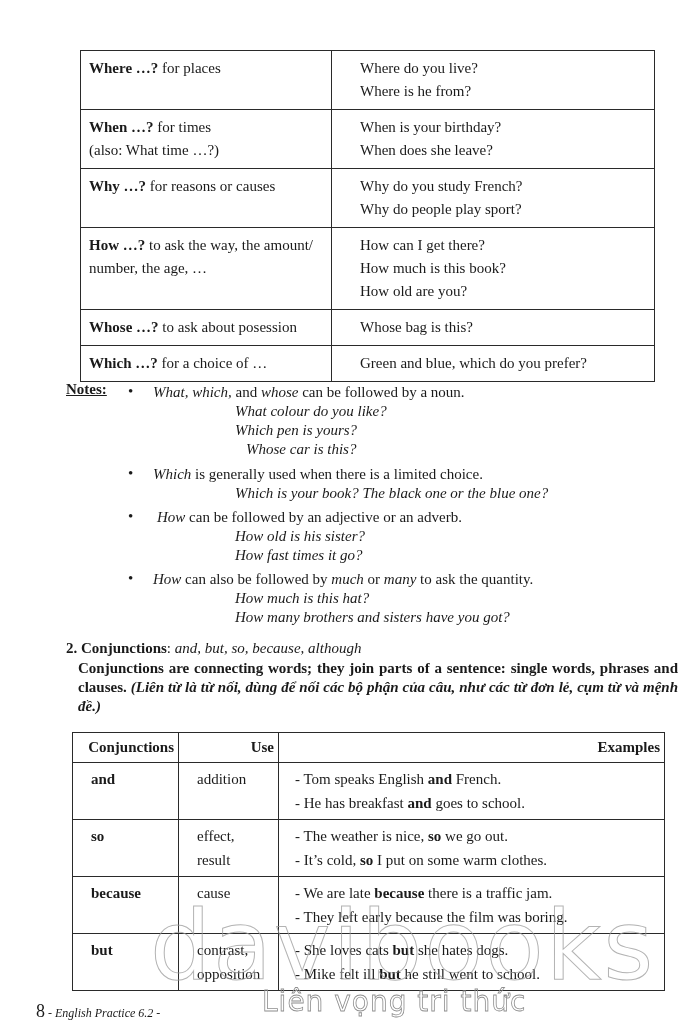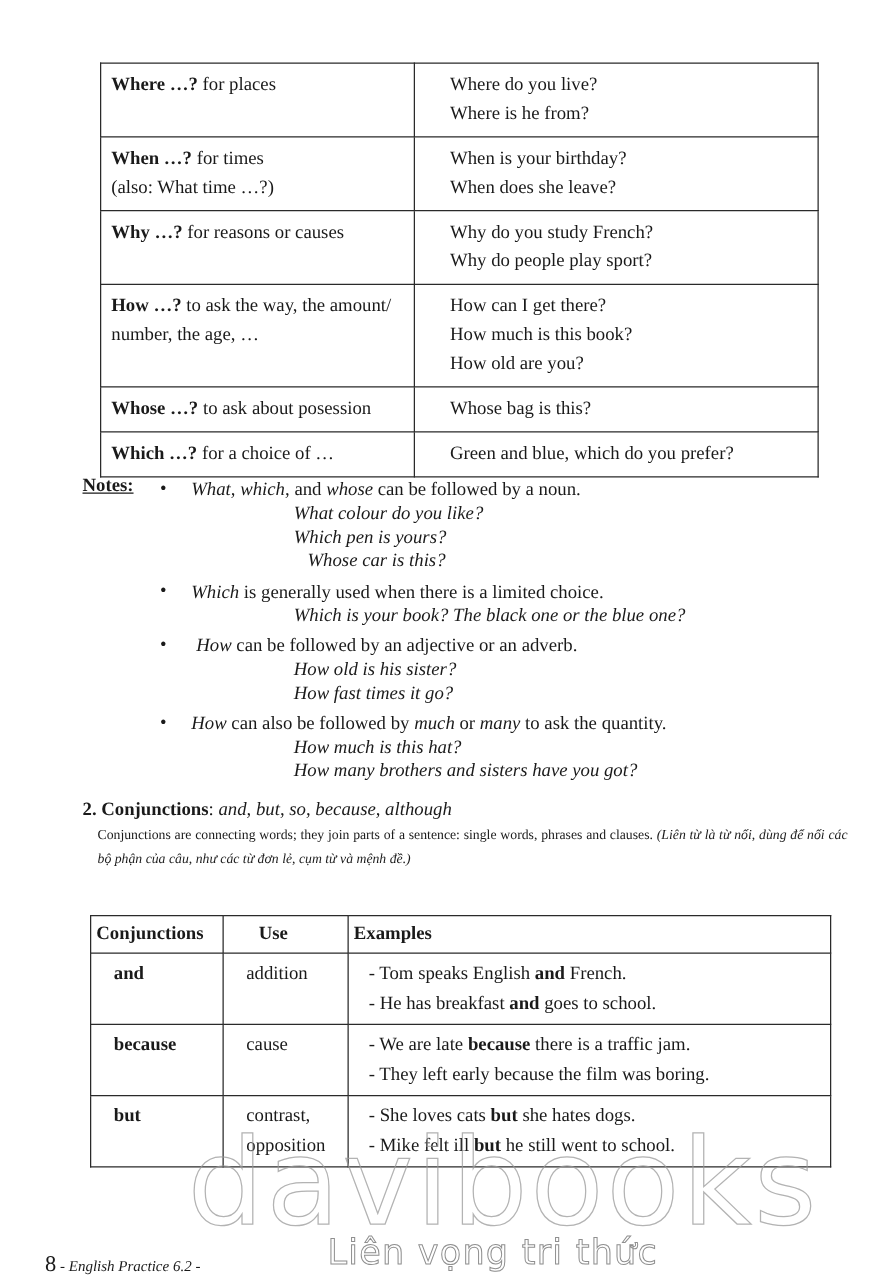--- a/index.html
+++ b/index.html
@@ -39,38 +39,38 @@
     .bullet { font-size: 15px; }
     .note-text { font-size: 15px; line-height: 19px; white-space: nowrap; }
     .note-ex { font-style: italic; font-size: 15px; line-height: 19px; white-space: nowrap; margin-left: 44px; }
     i { font-style: italic; }
 
     
     .sec-title { left: 66px; top: 640px; font-size: 15px; white-space: nowrap; }
     .sec-title b { font-weight: bold; }
     .sec-body {
       left: 78px; top: 659px; width: 600px;
-      font-size: 11px; line-height: 19px; text-align: justify;
+      font-size: 15px; line-height: 19px; text-align: justify; font-weight: bold;
     }
 
     
     .ctable {
       position: absolute;
       left: 72px; top: 732px;
       width: 593px;
       border-collapse: collapse;
       border: 1.5px solid #222;
     }
     .ctable th, .ctable td {
       border: 1.5px solid #2a2a2a;
       vertical-align: top;
       font-size: 15px;
       line-height: 24px;
     }
-    .ctable th { font-weight: bold; text-align: left; height: 30px; padding: 2px 4px; }
+    .ctable th { font-weight: bold; text-align: right; height: 30px; padding: 2px 4px; }
     .ctable th.c1 { width: 106px; }
     .ctable th.c2 { width: 100px; padding-left: 28px; }
     .ctable td.conj { font-weight: bold; padding: 4px 0 4px 18px; }
     .ctable td.use { padding: 4px 0 4px 18px; }
     .ctable td.ex { padding: 4px 8px 4px 16px; }
     .ctable tr.row td { height: 52px; }
 
     
     .footer { left: 36px; top: 1001px; font-size: 16px; white-space: nowrap; }
     .footer .page-num { font-size: 18px; }
@@ -200,20 +200,31 @@
         <td class="conj">and</td>
         <td class="use">
           <span class="line">addition</span>
         </td>
         <td class="ex">
           <span class="line"><span>- Tom speaks English </span><b>and</b><span> French.</span></span>
           <span class="line"><span>- He has breakfast </span><b>and</b><span> goes to school.</span></span>
         </td>
       </tr>
       <tr class="row">
+        <td class="conj">so</td>
+        <td class="use">
+          <span class="line">effect,</span>
+          <span class="line">result</span>
+        </td>
+        <td class="ex">
+          <span class="line"><span>- The weather is nice, </span><b>so</b><span> we go out.</span></span>
+          <span class="line"><span>- It’s cold, </span><b>so</b><span> I put on some warm clothes.</span></span>
+        </td>
+      </tr>
+      <tr class="row">
         <td class="conj">because</td>
         <td class="use">
           <span class="line">cause</span>
         </td>
         <td class="ex">
           <span class="line"><span>- We are late </span><b>because</b><span> there is a traffic jam.</span></span>
           <span class="line"><span>- They left early because the film was boring.</span></span>
         </td>
       </tr>
       <tr class="row">

